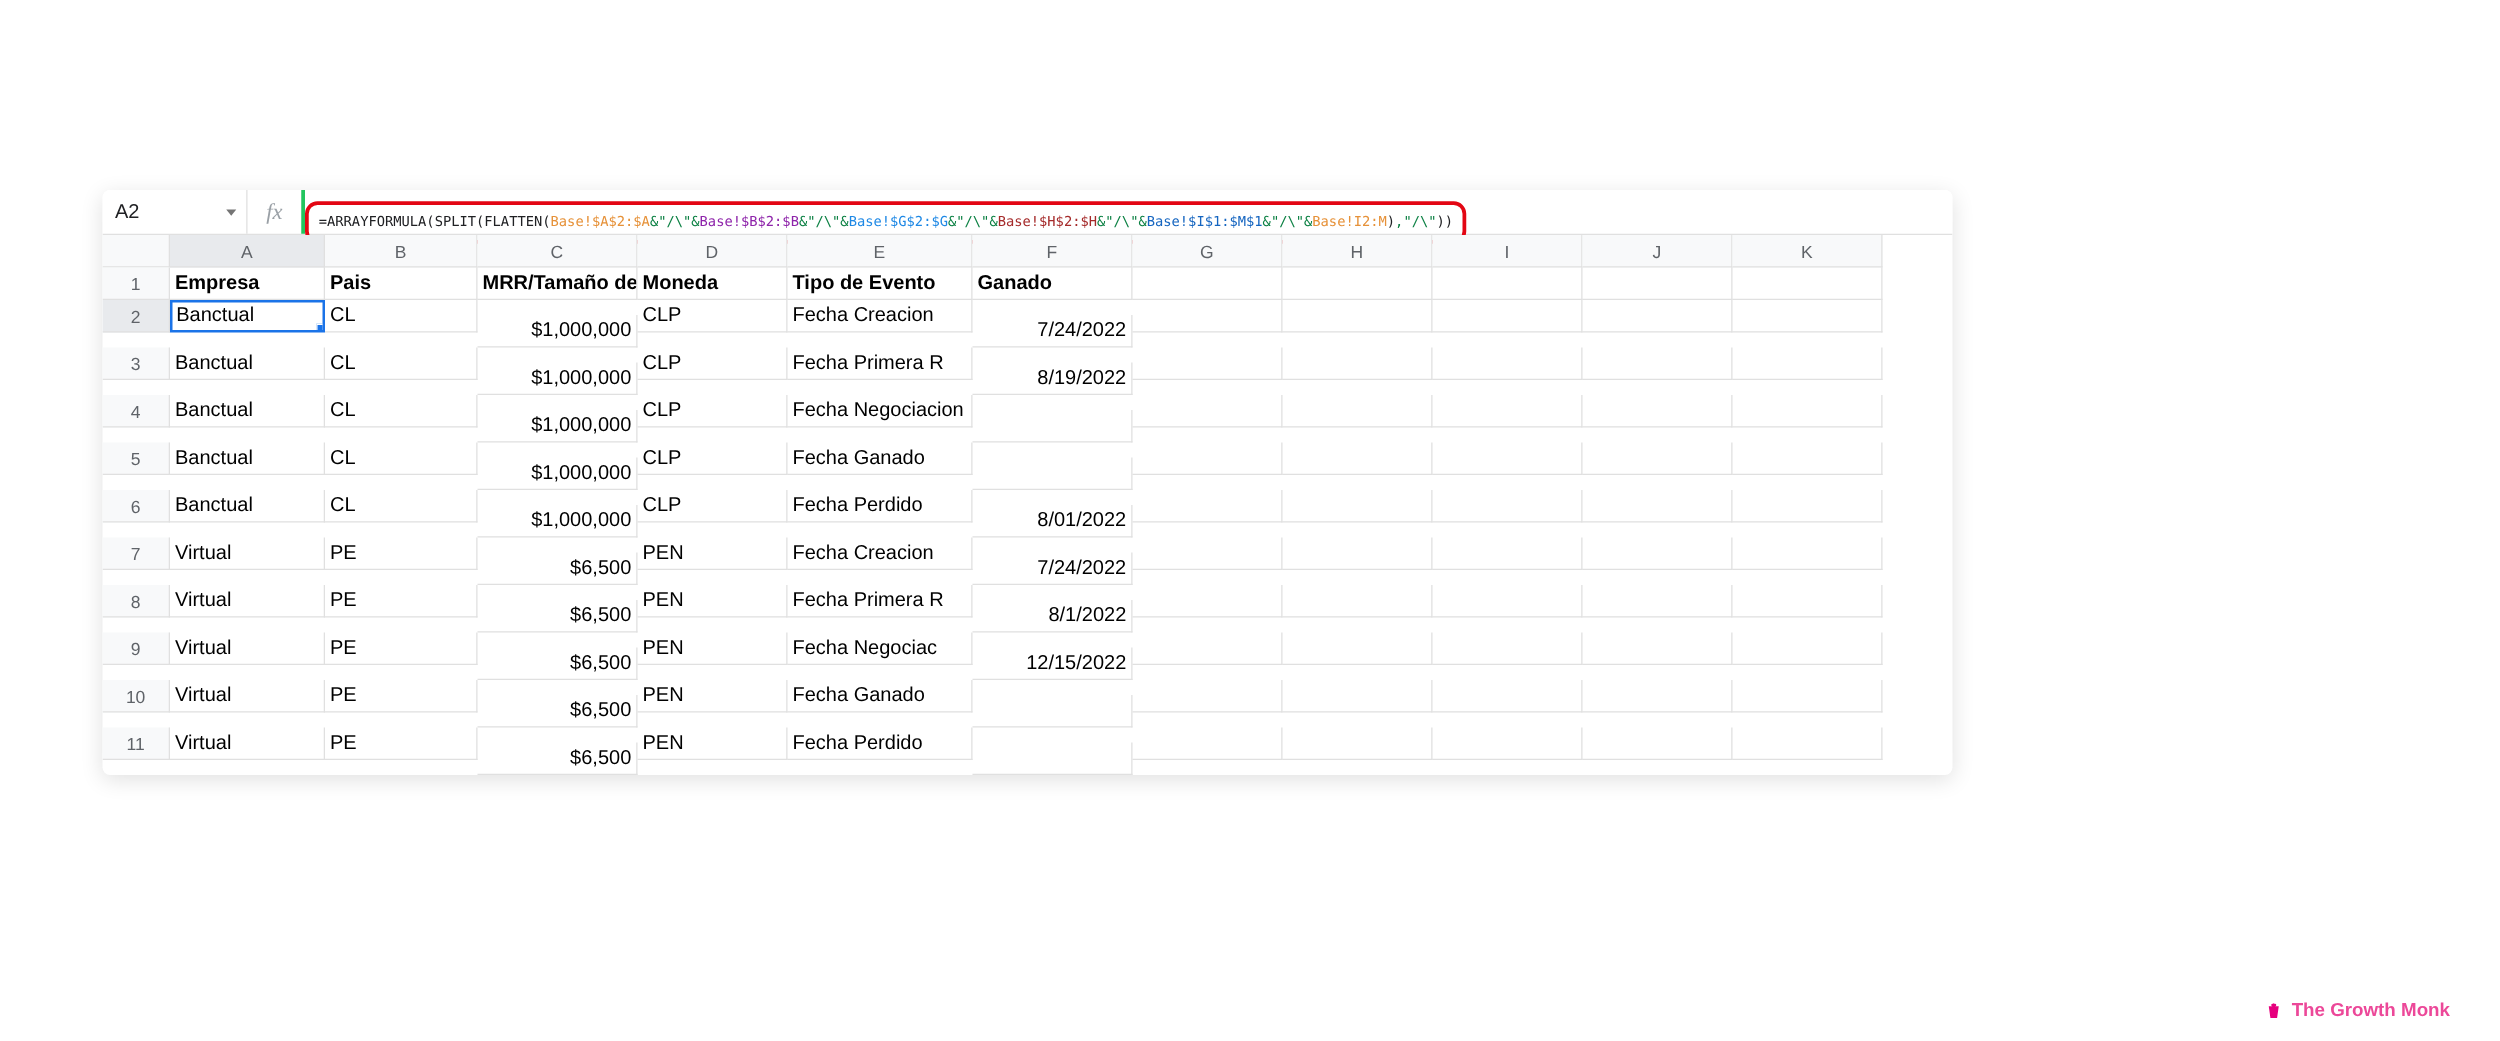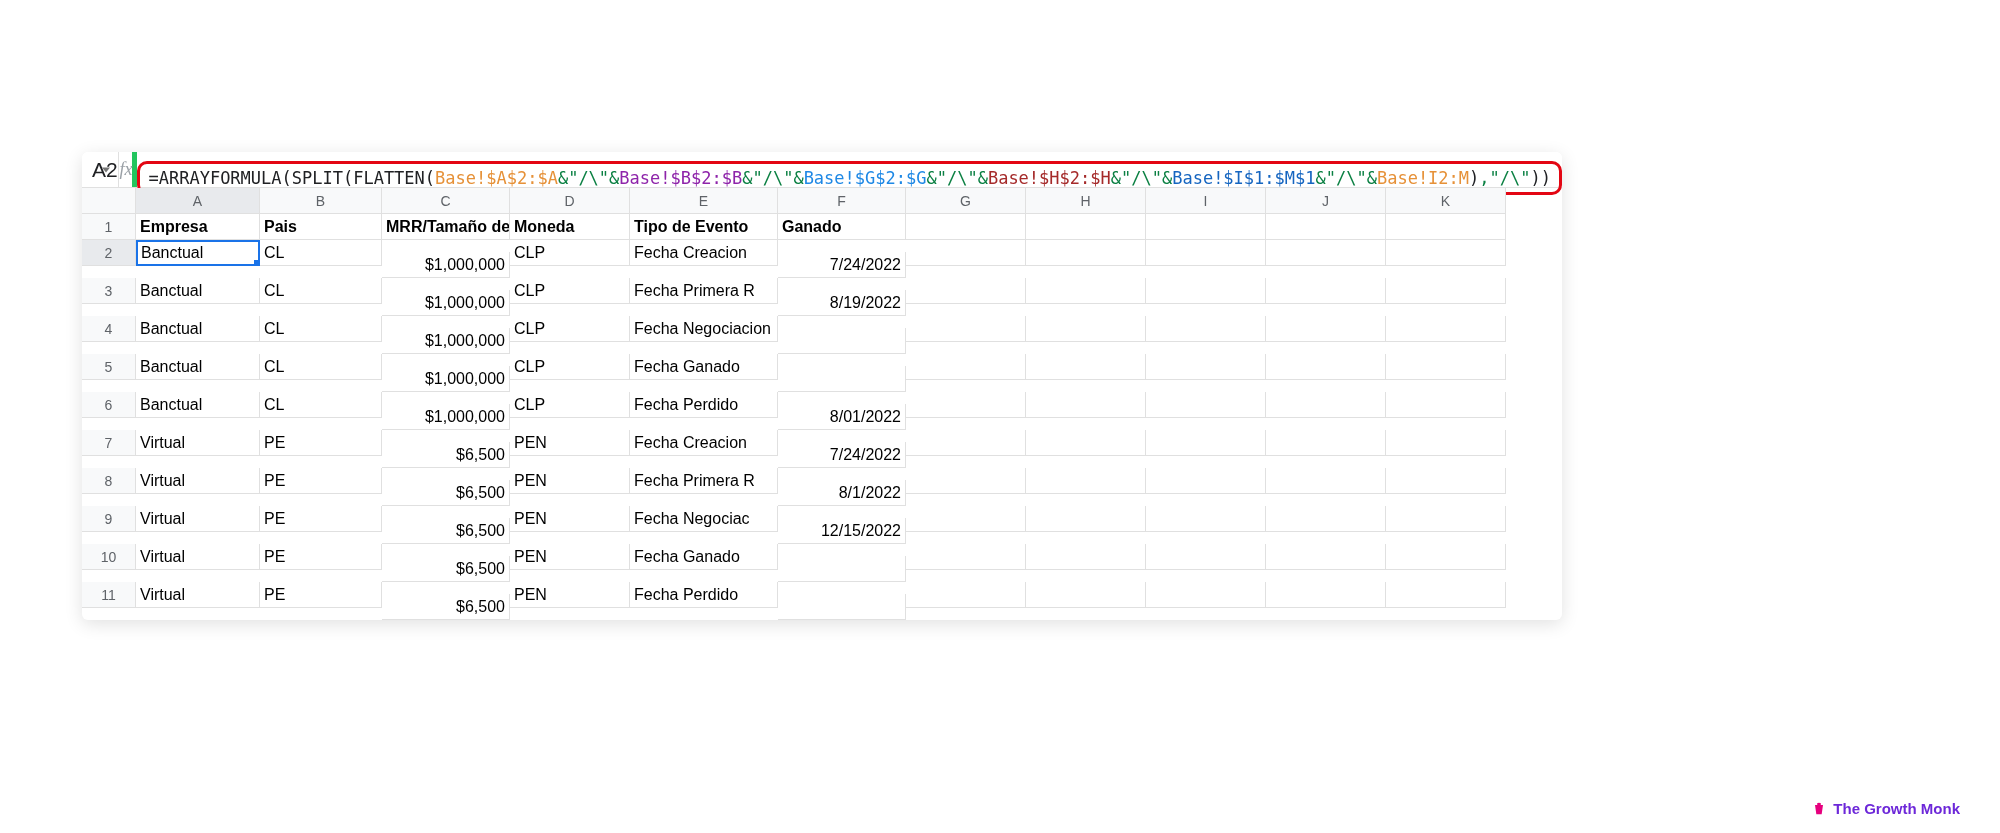--- a/index.html
+++ b/index.html
@@ -28,21 +28,21 @@
     border-bottom: 1px solid #e0e0e0;
     background: #fff;
   }
   .name-box {
     width: 116px;
     height: 100%;
     display: flex;
     align-items: center;
     padding-left: 10px;
     border-right: 1px solid #e0e0e0;
-    font-size: 21px;
+    font-size: 16px;
     color: #202124;
     position: relative;
   }
   .name-box-arrow {
     position: absolute;
     right: 8px;
     top: 50%;
     transform: translateY(-50%);
     width: 0; height: 0;
     border-left: 4px solid transparent;
@@ -52,34 +52,34 @@
   .fx-label {
     width: 46px;
     height: 100%;
     display: flex;
     align-items: center;
     justify-content: center;
     font-family: Georgia, 'Times New Roman', serif;
     font-style: italic;
     font-size: 18px;
     color: #9aa0a6;
-    border-right: 5px solid #22c55e;
+    border-right: 3px solid #22c55e;
   }
   .formula-box {
     flex: 1;
     height: 100%;
     display: flex;
     align-items: center;
   }
   .formula-highlight {
     border: 3px solid #e30613;
     border-radius: 10px;
     padding: 2px 8px;
     font-family: Menlo, Consolas, monospace;
-    font-size: 17px;
+    font-size: 11px;
     color: #202124;
     white-space: nowrap;
     line-height: 24px;
     margin-top: 16px;
   }
   .formula-highlight .ref1 { color: #e69138; }
   .formula-highlight .punct { color: #0b8043; }
   .formula-highlight .ref2 { color: #8e24aa; }
   .formula-highlight .ref3 { color: #1e88e5; }
   .formula-highlight .ref4 { color: #a52a2a; }
@@ -129,21 +129,21 @@
   }
 
   
   .watermark {
     position: absolute;
     right: 40px;
     bottom: 16px;
     display: flex;
     align-items: center;
     gap: 6px;
-    color: #6d28d9;
+    color: #ec4899;
     font-weight: 700;
     font-size: 15px;
   }
   .watermark svg { display: block; }
 </style>
 </head>
 <body>
 
 <div class="sheet-container">
 

